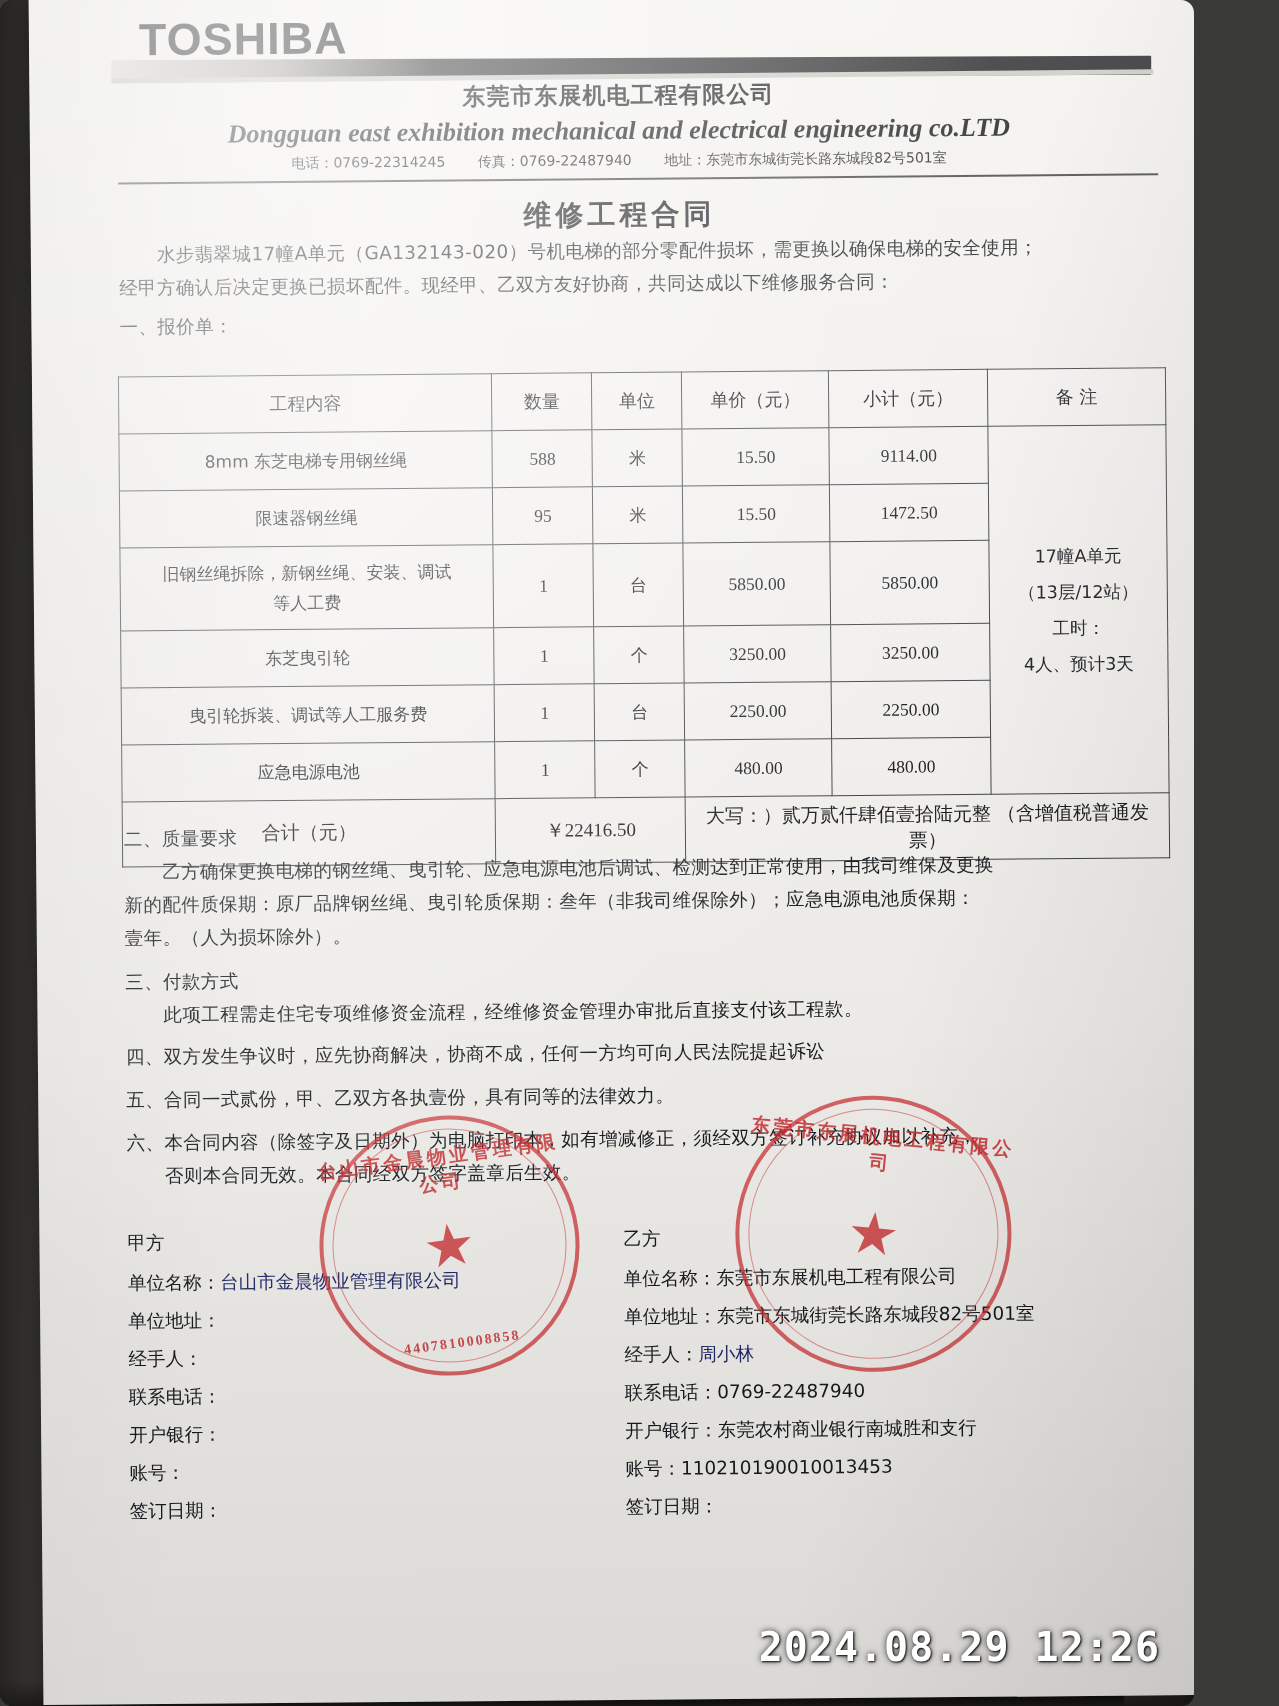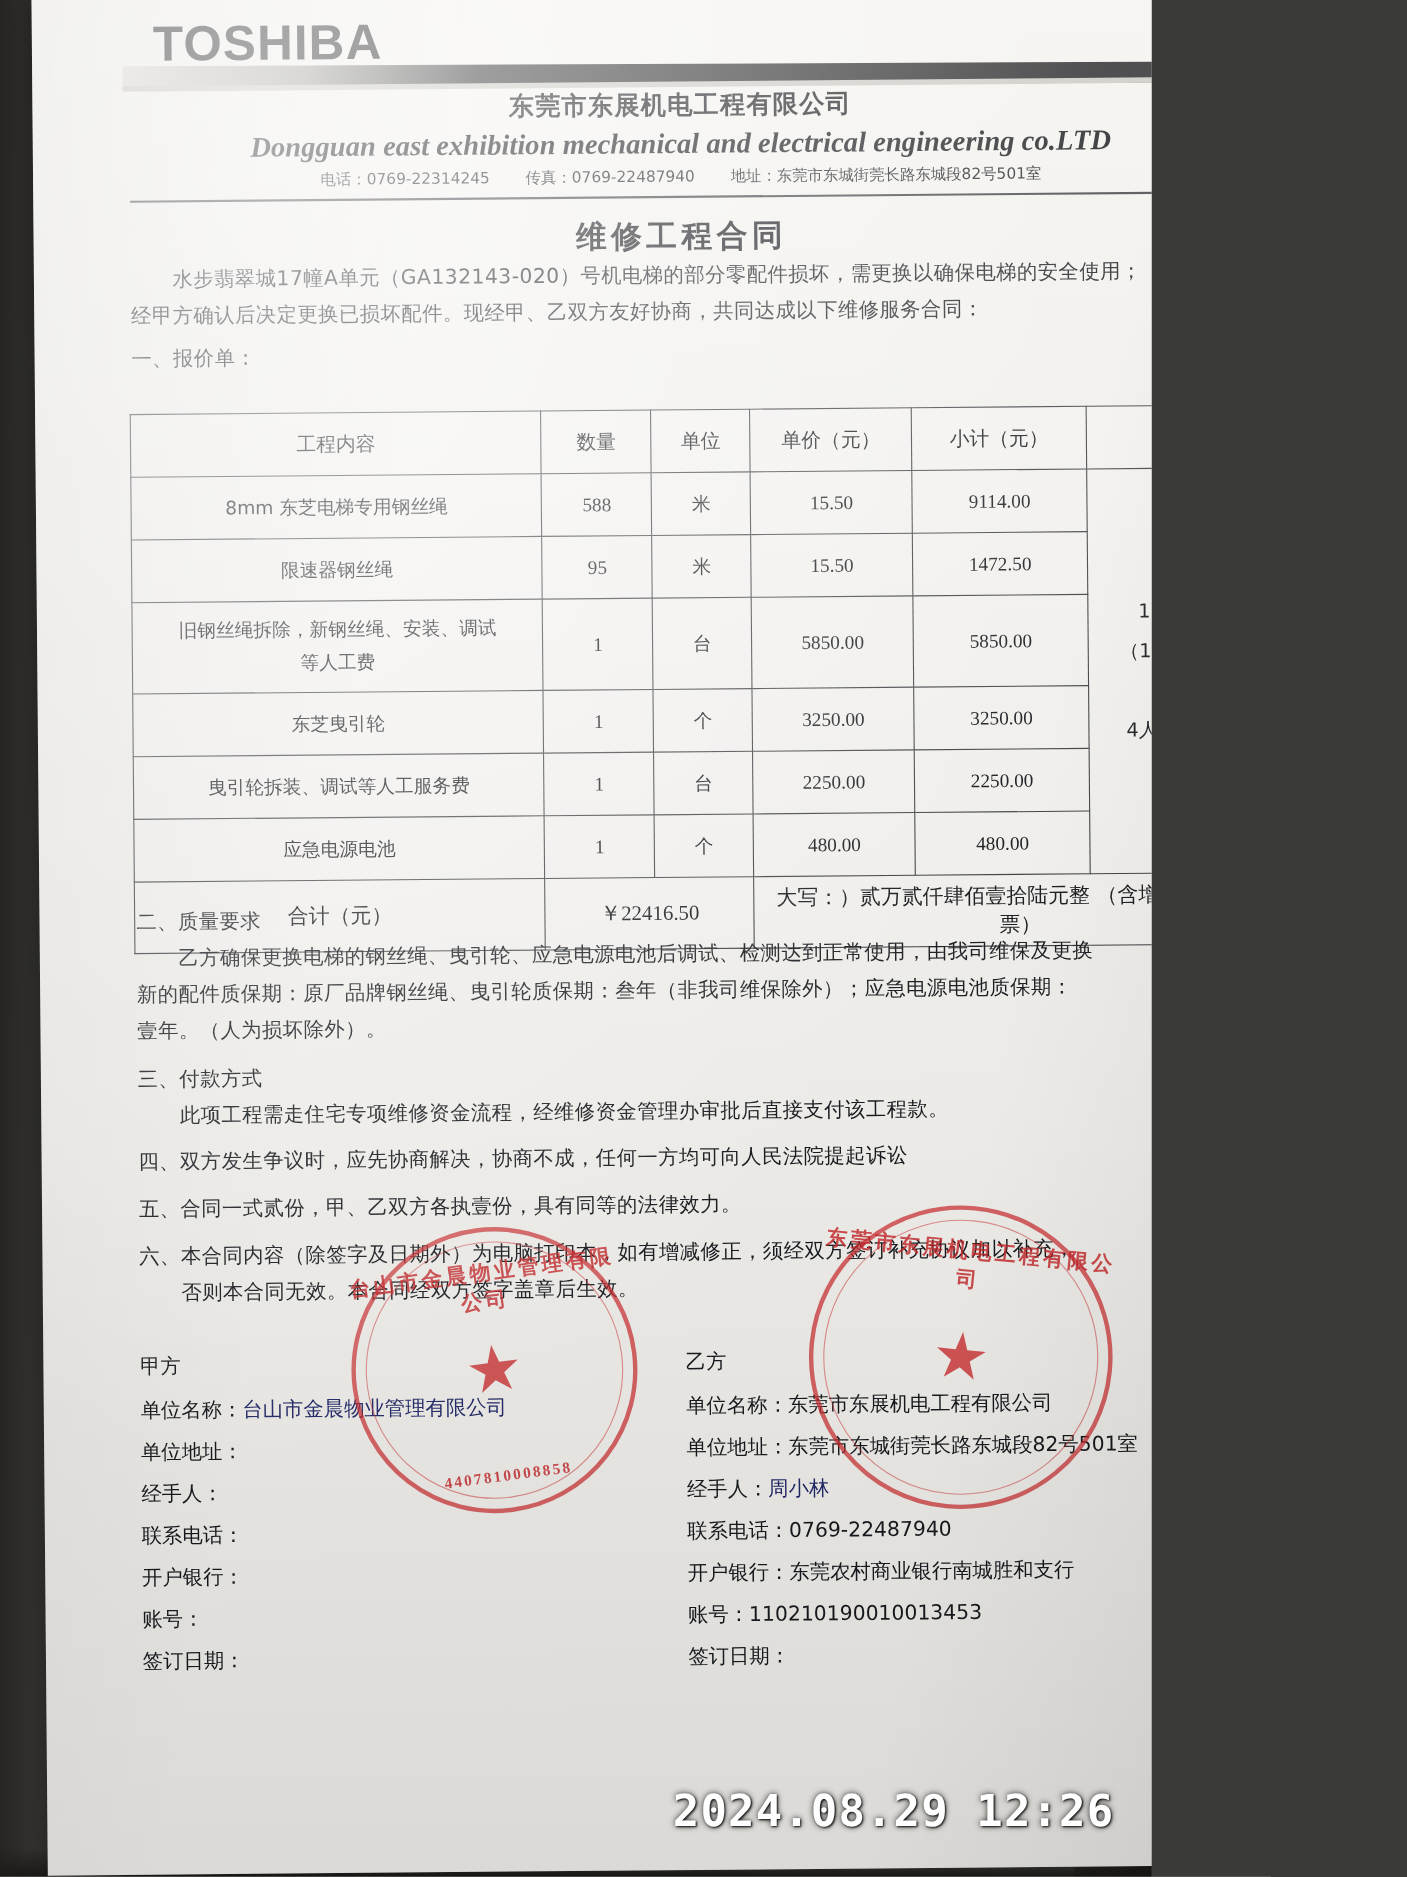--- a/index.html
+++ b/index.html
@@ -9,24 +9,25 @@
   }
   body {
     width: 1279px;
     height: 1706px;
     overflow: hidden;
     font-family: "Liberation Sans", sans-serif;
   }
   #photo {
     position: absolute;
     left: 0; top: 0;
-    width: 1047px;
+    width: 1194px;
     height: 1706px;
-    background: #737373;
+    background: #000000;
     overflow: hidden;
+    border-radius: 13px;
   }
   
   #paper {
     position: absolute;
     left: 36px;
     top: -14px;
     width: 1180px;
     height: 1714px;
     background: #f4f2ee;
     box-shadow: 0 0 28px rgba(0,0,0,0.55);

